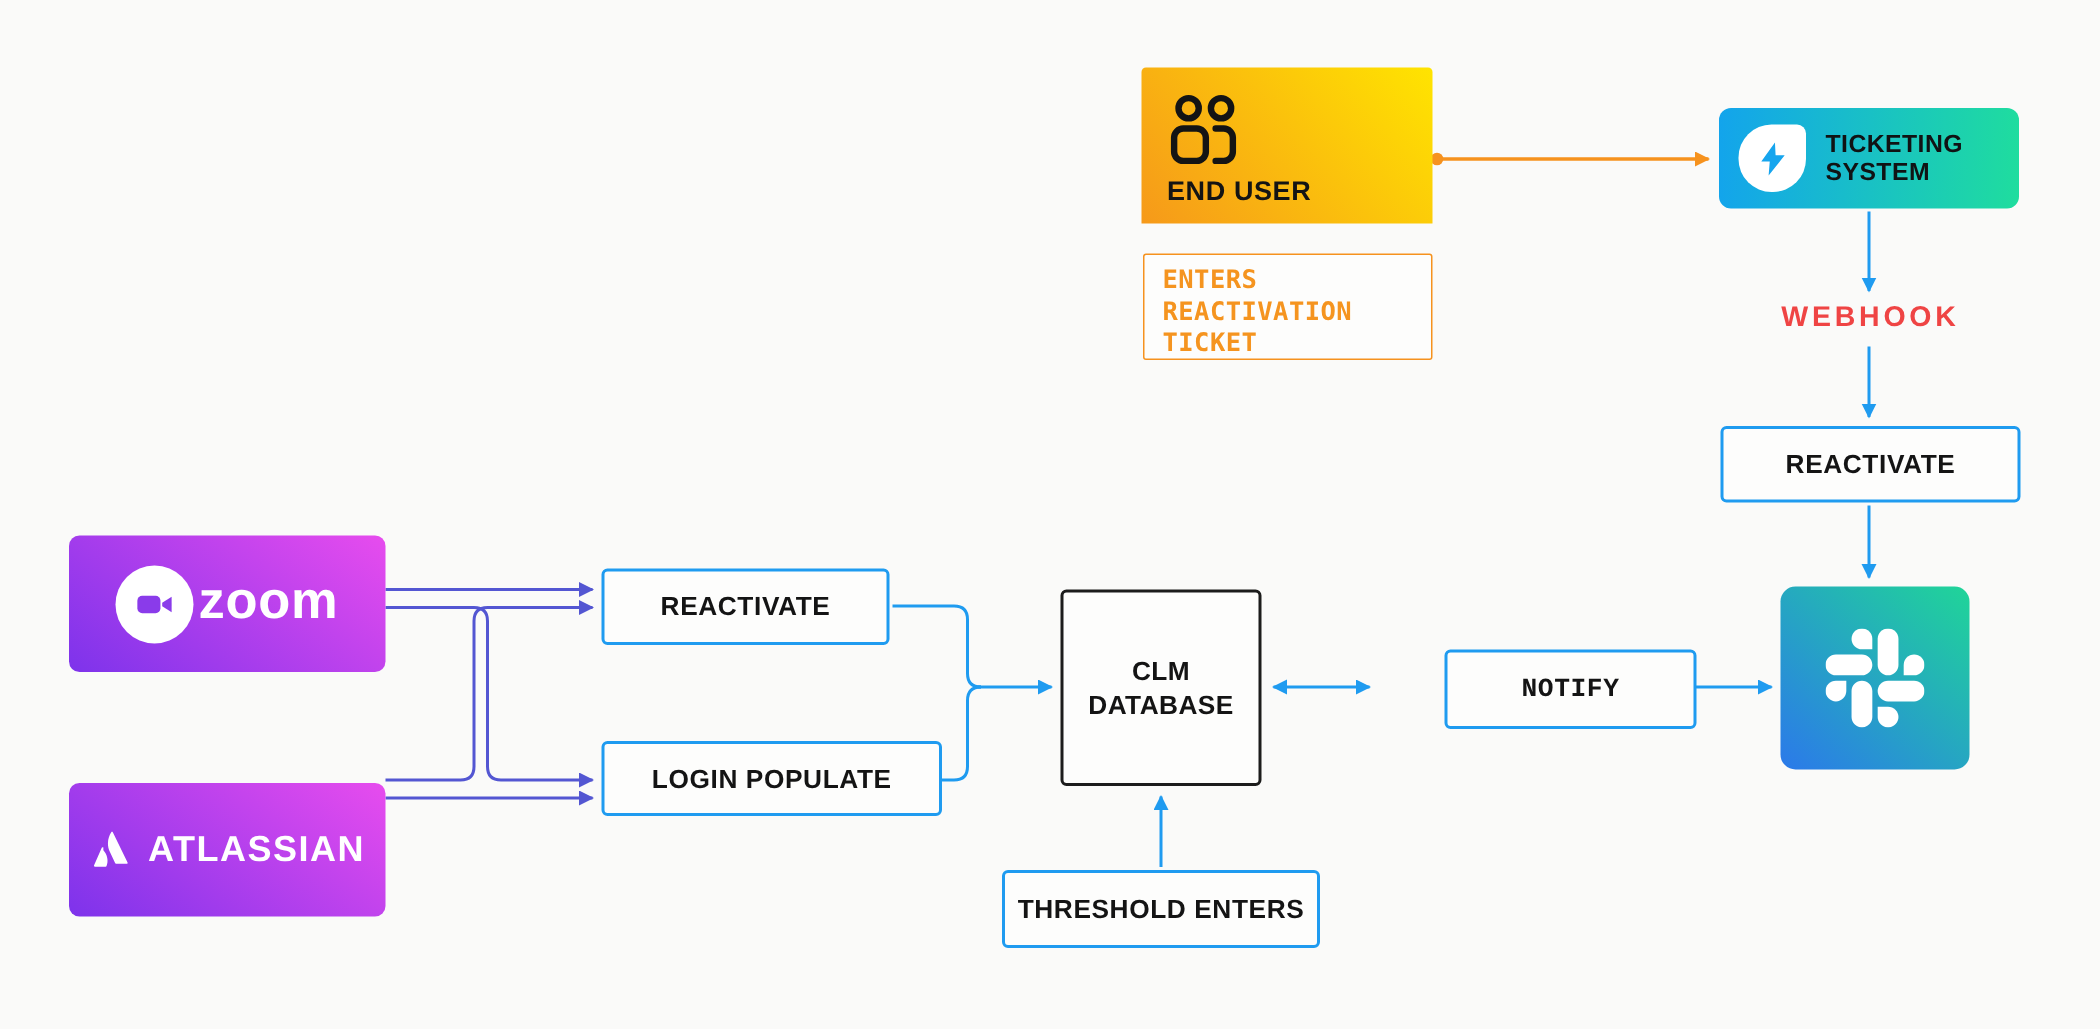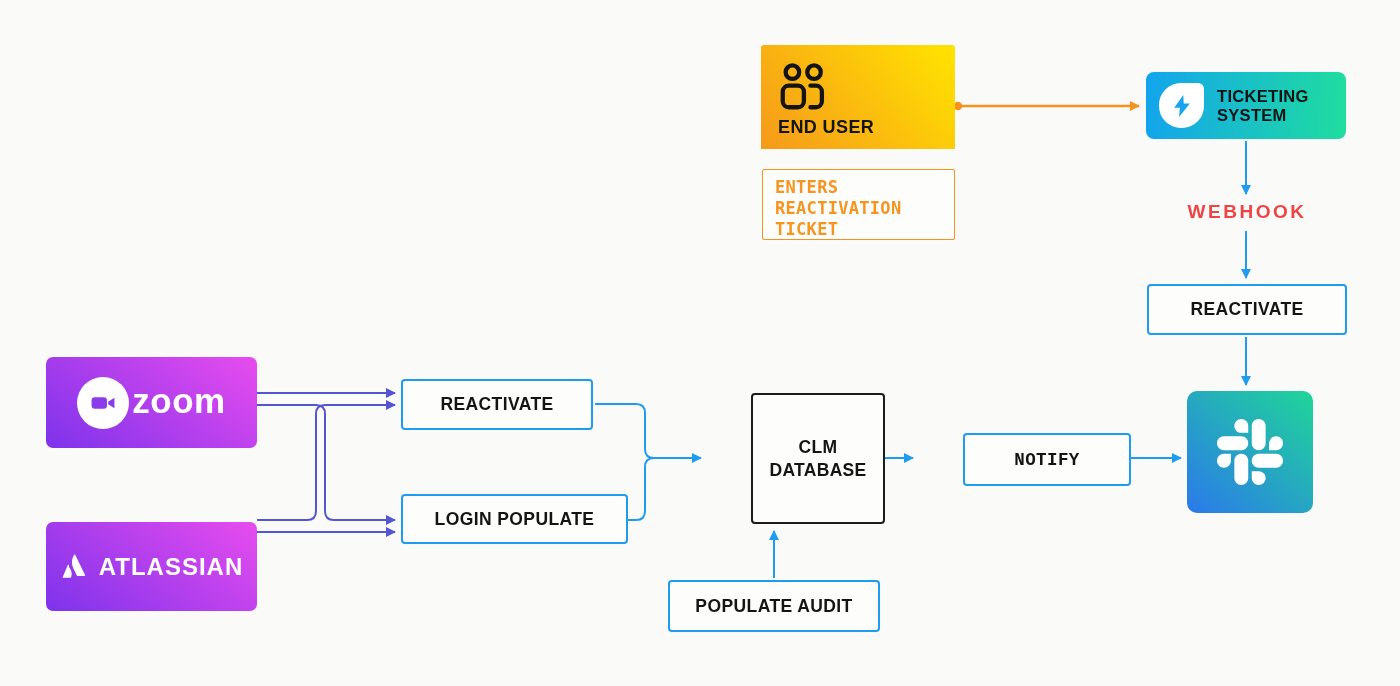--- a/index.html
+++ b/index.html
@@ -12,21 +12,21 @@
   .node-blue{
     background:#fdfdfc;border:2px solid #1f9bf0;border-radius:4px;
     display:flex;align-items:center;justify-content:center;
     font-weight:bold;font-size:17.5px;letter-spacing:.4px;color:#141414;
     text-align:right;white-space:nowrap;
   }
   .node-black{
     background:#fdfdfc;border:2px solid #1c1c1c;border-radius:4px;
     display:flex;align-items:center;justify-content:center;
     font-weight:bold;font-size:17.5px;letter-spacing:.3px;color:#141414;
-    text-align:center;line-height:1.3;padding:0 18px;margin-left:44px;
+    text-align:center;line-height:1.3;padding:0 18px;
   }
 
   
   .end-user-header{
     left:761px;top:45px;width:194px;height:104px;
     background:linear-gradient(50deg,#f6991a 0%,#ffe400 100%);
     border-radius:3px 3px 0 0;
   }
   .end-user-note{
     left:762px;top:169px;width:193px;height:71px;
@@ -193,15 +193,15 @@
       <path d="M9.5 12.4c-.3-.4-.92-.33-1.14.1L2.9 25.1c-.2.43.11.93.59.93h7.62c.25 0 .48-.14.58-.36 1.64-3.4.65-8.26-2.19-11.27z"></path>
       <path d="M15.1 1.55c-3.05 4.85-2.86 10.2-.84 14.24l3.67 7.88c.1.22.33.36.58.36h7.62c.48 0 .79-.5.58-.93L16.23 1.55c-.23-.46-.9-.46-1.13 0z"></path>
     </svg>
     <div class="atlassian-word">ATLASSIAN</div>
   </div>
 
   <div class="abs node-blue bootstrap">REACTIVATE</div>
   <div class="abs node-blue login-populate">LOGIN POPULATE</div>
   <div class="abs node-black clm">CLM DATABASE</div>
   <div class="abs node-blue notify">NOTIFY</div>
-  <div class="abs node-blue threshold">POPULATE AUDIT</div>
+  <div class="abs node-blue threshold">THRESHOLD ENTERS</div>
 
 </div>
 
 </body></html>

